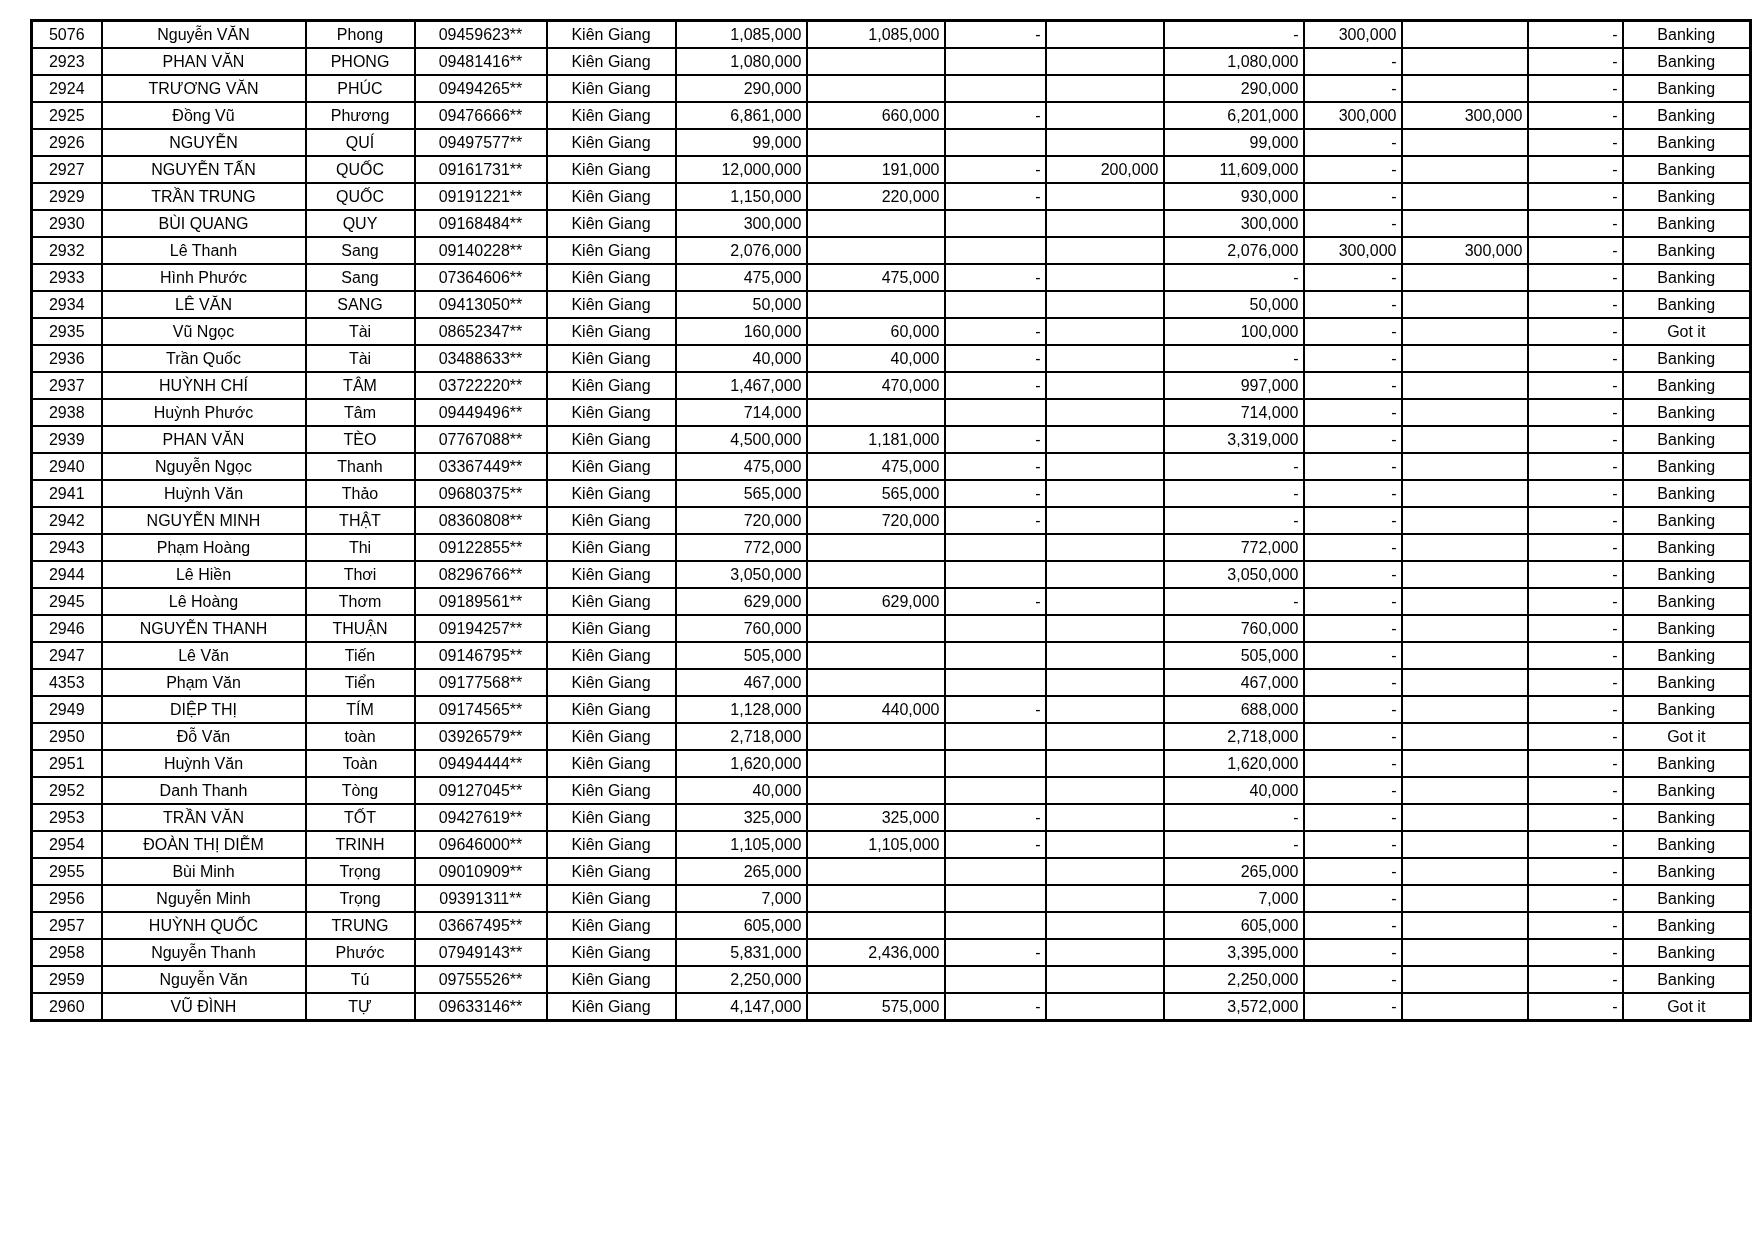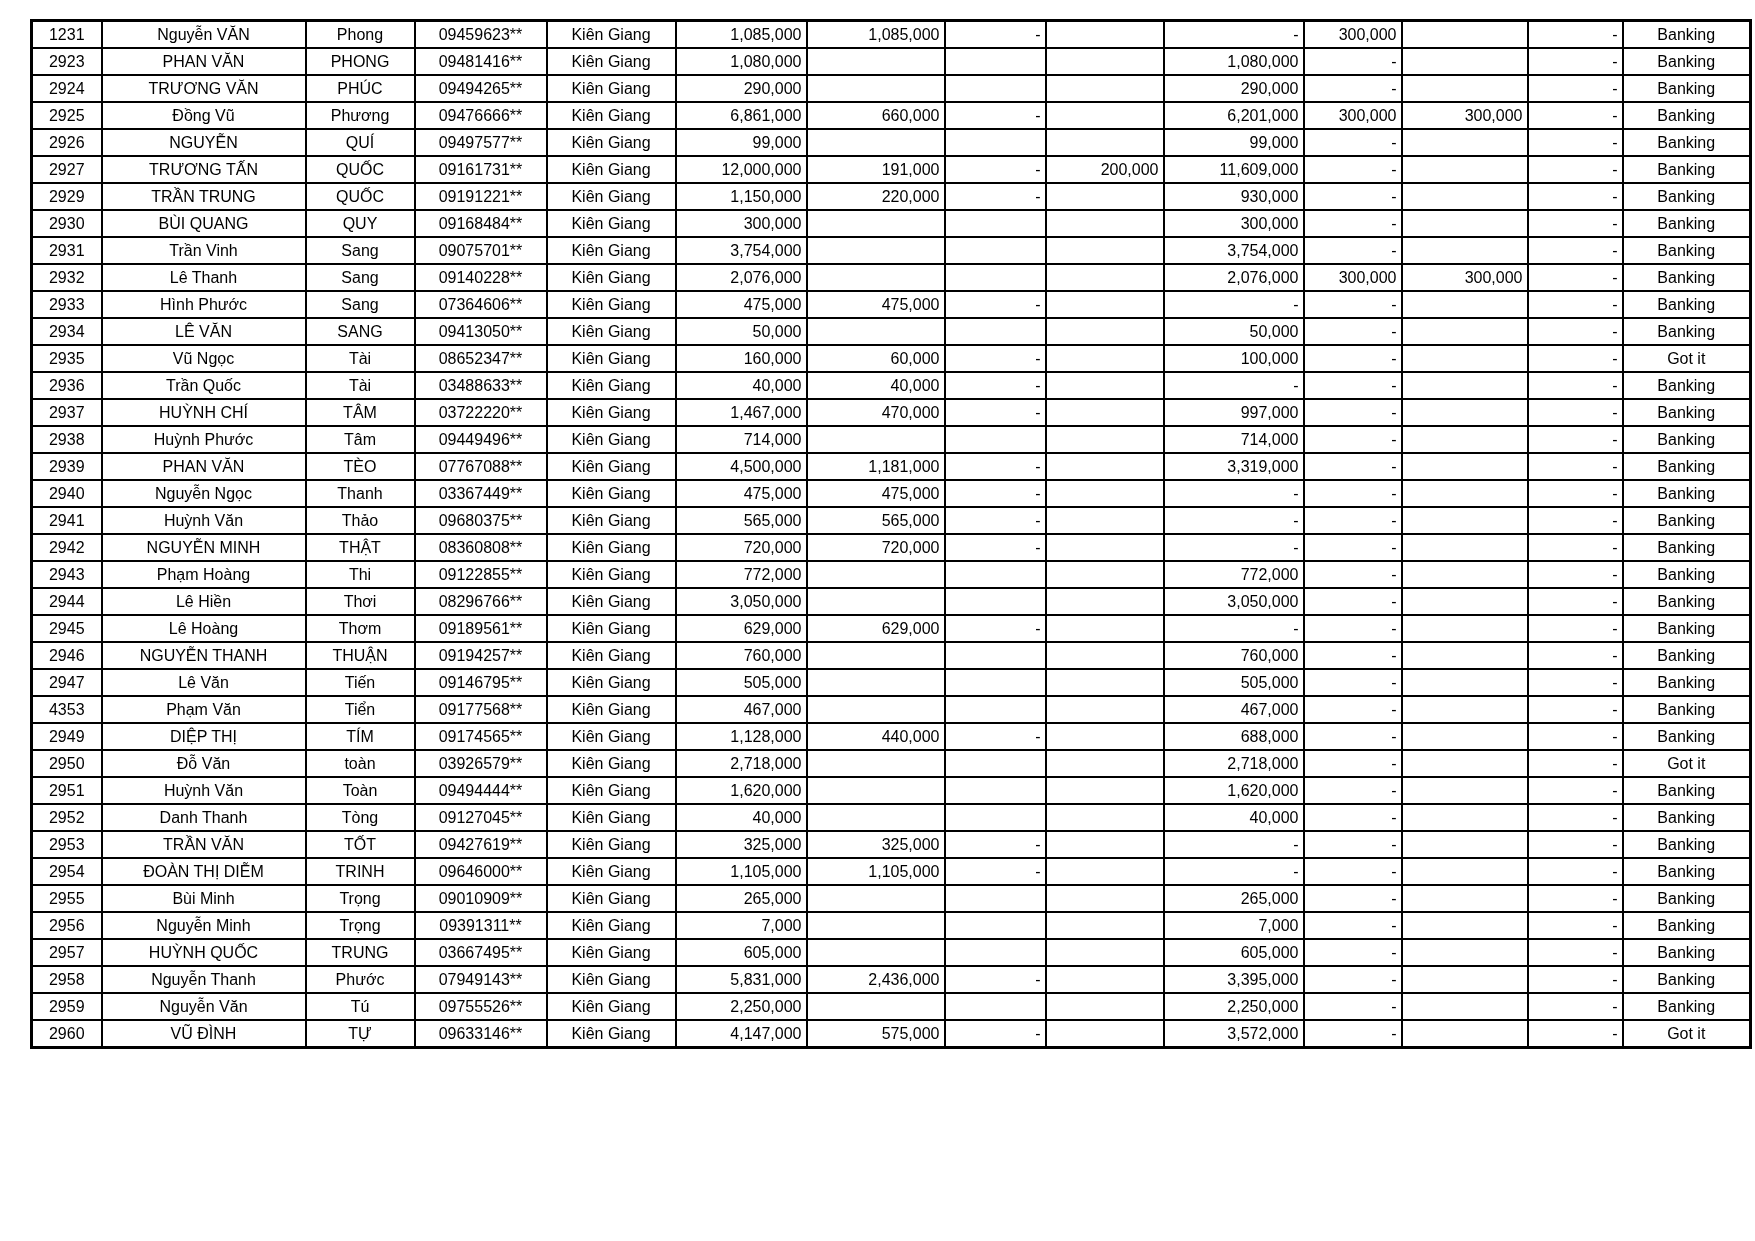--- a/index.html
+++ b/index.html
@@ -41,21 +41,21 @@
     <col style="width:101px">
     <col style="width:118px">
     <col style="width:140px">
     <col style="width:98px">
     <col style="width:126px">
     <col style="width:95px">
     <col style="width:128px">
   </colgroup>
   <tbody>
       <tr>
-        <td class="ctr">1231</td>
+        <td class="ctr">5076</td>
         <td class="ctr">Nguyễn VĂN</td>
         <td class="ctr">Phong</td>
         <td class="ctr">09459623**</td>
         <td class="ctr">Kiên Giang</td>
         <td class="num">1,085,000</td>
         <td class="num">1,085,000</td>
         <td class="dash">-</td>
         <td class="num"></td>
         <td class="dash">-</td>
         <td class="num">300,000</td>
@@ -122,21 +122,21 @@
         <td class="num"></td>
         <td class="num"></td>
         <td class="num">99,000</td>
         <td class="dash">-</td>
         <td class="num"></td>
         <td class="dash">-</td>
         <td class="ctr">Banking</td>
       </tr>
       <tr>
         <td class="ctr">2927</td>
-        <td class="ctr">TRƯƠNG TẤN</td>
+        <td class="ctr">NGUYỄN TẤN</td>
         <td class="ctr">QUỐC</td>
         <td class="ctr">09161731**</td>
         <td class="ctr">Kiên Giang</td>
         <td class="num">12,000,000</td>
         <td class="num">191,000</td>
         <td class="dash">-</td>
         <td class="num">200,000</td>
         <td class="num">11,609,000</td>
         <td class="dash">-</td>
         <td class="num"></td>
@@ -169,36 +169,20 @@
         <td class="num"></td>
         <td class="num"></td>
         <td class="num"></td>
         <td class="num">300,000</td>
         <td class="dash">-</td>
         <td class="num"></td>
         <td class="dash">-</td>
         <td class="ctr">Banking</td>
       </tr>
       <tr>
-        <td class="ctr">2931</td>
-        <td class="ctr">Trần Vinh</td>
-        <td class="ctr">Sang</td>
-        <td class="ctr">09075701**</td>
-        <td class="ctr">Kiên Giang</td>
-        <td class="num">3,754,000</td>
-        <td class="num"></td>
-        <td class="num"></td>
-        <td class="num"></td>
-        <td class="num">3,754,000</td>
-        <td class="dash">-</td>
-        <td class="num"></td>
-        <td class="dash">-</td>
-        <td class="ctr">Banking</td>
-      </tr>
-      <tr>
         <td class="ctr">2932</td>
         <td class="ctr">Lê Thanh</td>
         <td class="ctr">Sang</td>
         <td class="ctr">09140228**</td>
         <td class="ctr">Kiên Giang</td>
         <td class="num">2,076,000</td>
         <td class="num"></td>
         <td class="num"></td>
         <td class="num"></td>
         <td class="num">2,076,000</td>

